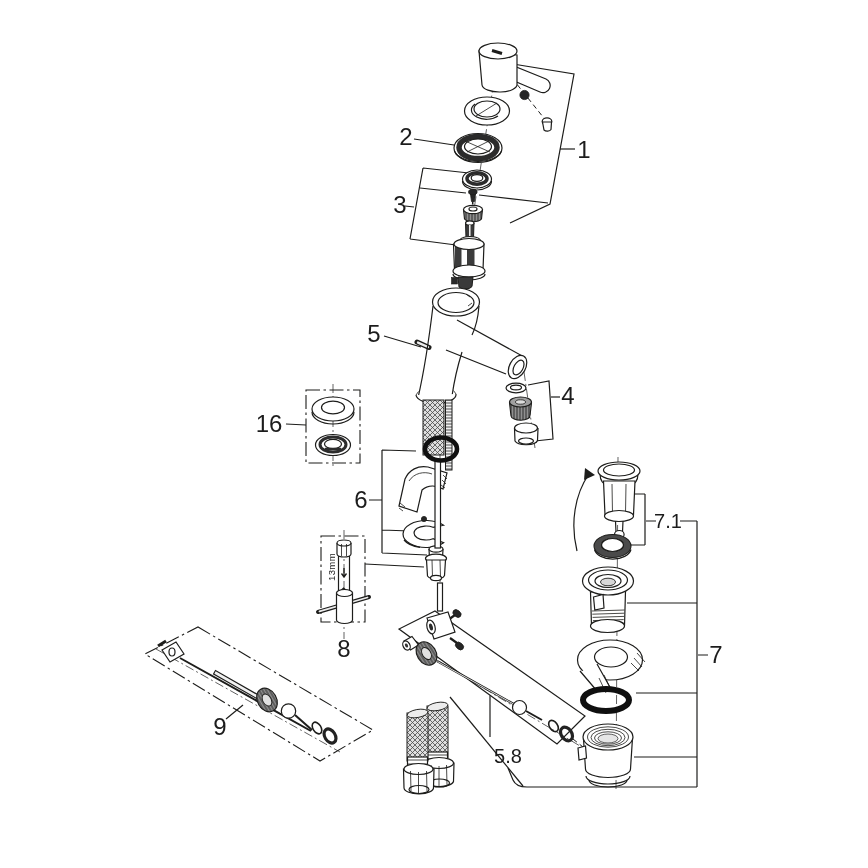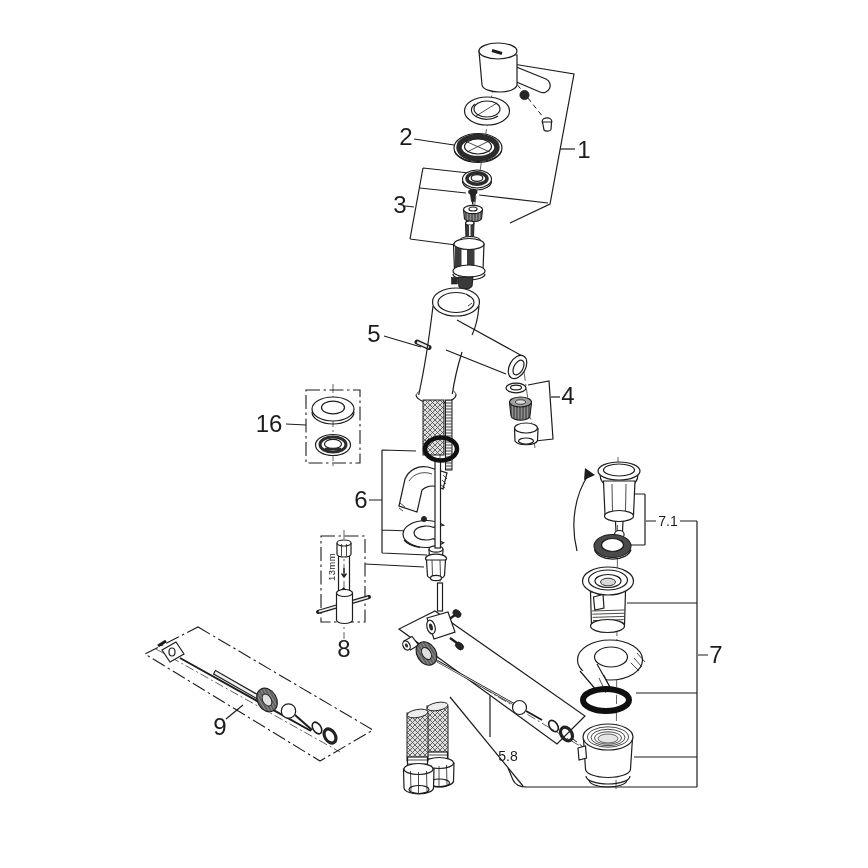--- a/index.html
+++ b/index.html
@@ -1,21 +1,21 @@
 <!DOCTYPE html>
 <html><head>
 <meta charset="utf-8">
 <style>
   html,body{margin:0;padding:0;background:#fff;}
   .stage{position:relative;width:868px;height:868px;background:#fff;overflow:hidden;
          font-family:"Liberation Sans",sans-serif;}
   .stage svg{position:absolute;left:0;top:0;}
   .callout{position:absolute;transform:translate(-50%,-50%);color:#1c1c1c;
            font-size:24px;line-height:1;white-space:nowrap;}
-  .callout.small{font-size:14px;}
+  .callout.small{font-size:20px;}
   .tool-size{position:absolute;transform:translate(-50%,-50%) rotate(-90deg);
              color:#1c1c1c;font-size:9.5px;letter-spacing:.4px;white-space:nowrap;}
   .s{stroke:#1d1d1b;stroke-width:1.2;fill:none;}
   .sf{stroke:#1d1d1b;stroke-width:1.2;fill:#ffffff;}
   .thin{stroke:#1d1d1b;stroke-width:0.8;fill:none;}
   .dk{fill:#262626;stroke:#1d1d1b;stroke-width:0.8;}
   .dash{stroke:#1d1d1b;stroke-width:1;fill:none;stroke-dasharray:5 3.5;}
   .dashdot{stroke:#3a3a3a;stroke-width:0.8;fill:none;stroke-dasharray:9 3 2 3;}
   .boxdd{stroke:#1d1d1b;stroke-width:1.1;fill:none;stroke-dasharray:14 3.5 2.5 3.5;}
 </style>

